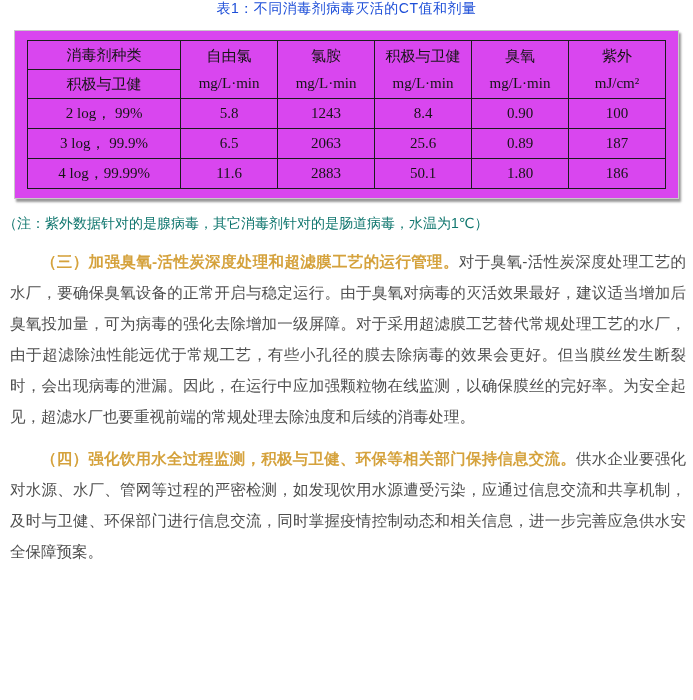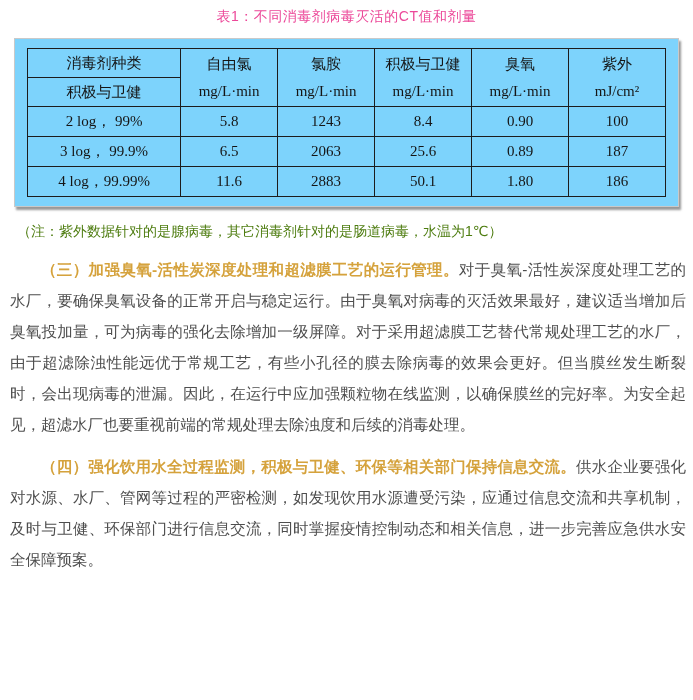--- a/index.html
+++ b/index.html
@@ -10,32 +10,31 @@
   body {
     width: 693px;
     height: 700px;
     overflow: hidden;
     font-family: "Liberation Sans", "DejaVu Sans", sans-serif;
     -webkit-font-smoothing: antialiased;
   }
 
   
   .doc-title {
-    padding-top: 8px;
     text-align: center;
     font-size: 14px;
     line-height: 16px;
-    color: #ec4899;
+    color: #1d4ed8;
     letter-spacing: 0.5px;
   }
 
   
   .table-card {
     margin: 14px 14px 0 14px;
-    background: #7dd3fc;
+    background: #d946ef;
     border: 1px solid #c9c9c9;
     box-shadow: 2px 3px 2px rgba(70, 70, 70, 0.55);
     padding: 9px 12px;
     box-sizing: border-box;
   }
   table.ct-table {
     width: 100%;
     border-collapse: collapse;
     table-layout: fixed;
     font-family: "Liberation Serif", "DejaVu Serif", serif;
@@ -55,24 +54,24 @@
   td.col-header .hunit {
     line-height: 27px;
     height: 27px;
   }
   td.data-cell, td.row-label {
     height: 29px;
   }
 
   
   .table-note {
-    margin: 15px 2px 0 17px;
+    margin: 15px 2px 0 3px;
     font-size: 14px;
     line-height: 18px;
-    color: #4d7c0f;
+    color: #0f766e;
   }
 
   
   .paragraphs { margin-top: 5px; }
   p.para {
     margin: 11px 7px 0 10px;
     font-size: 15.5px;
     line-height: 31px;
     color: #4e4e4e;
     text-align: justify;

